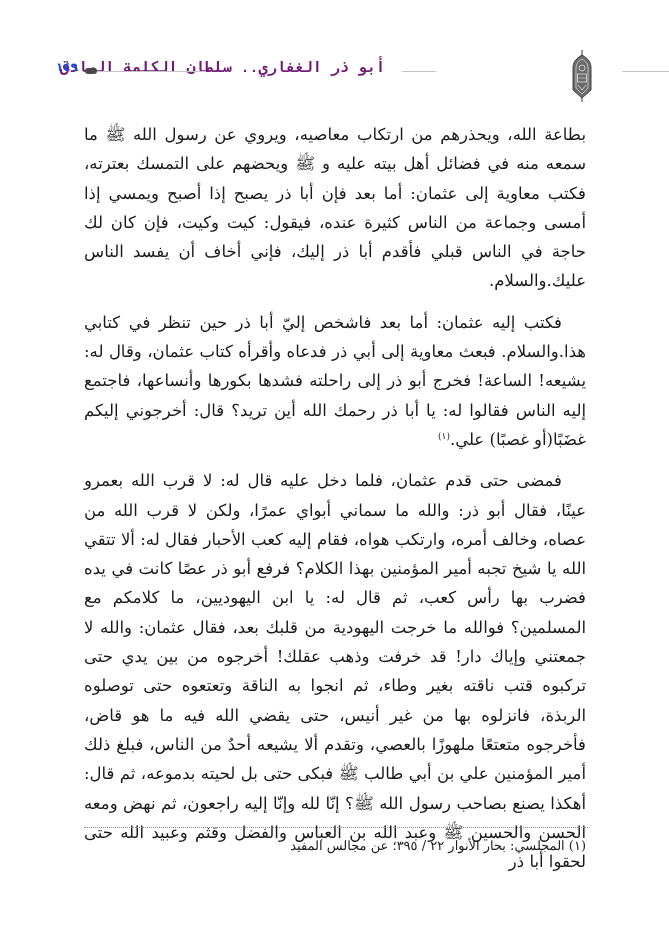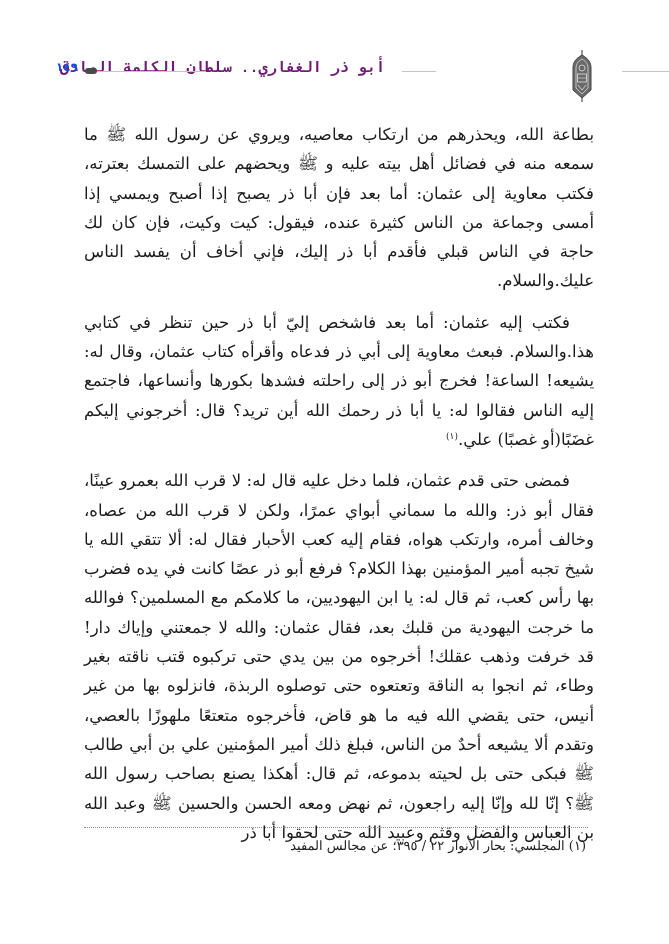--- a/index.html
+++ b/index.html
@@ -74,21 +74,21 @@
       position: absolute;
       top: 120px;
       left: 84px;
       width: 510px;
       direction: rtl;
       text-align: justify;
       font-size: 16.5px;
       line-height: 29.3px;
     }
     .content p {
-      margin: 0 0 12px 0;
+      margin: 0 8px 12px 0;
     }
     .content p.indent {
       text-indent: 24px;
     }
     .sup {
       font-size: 9px;
       vertical-align: super;
       line-height: 0;
     }
     

